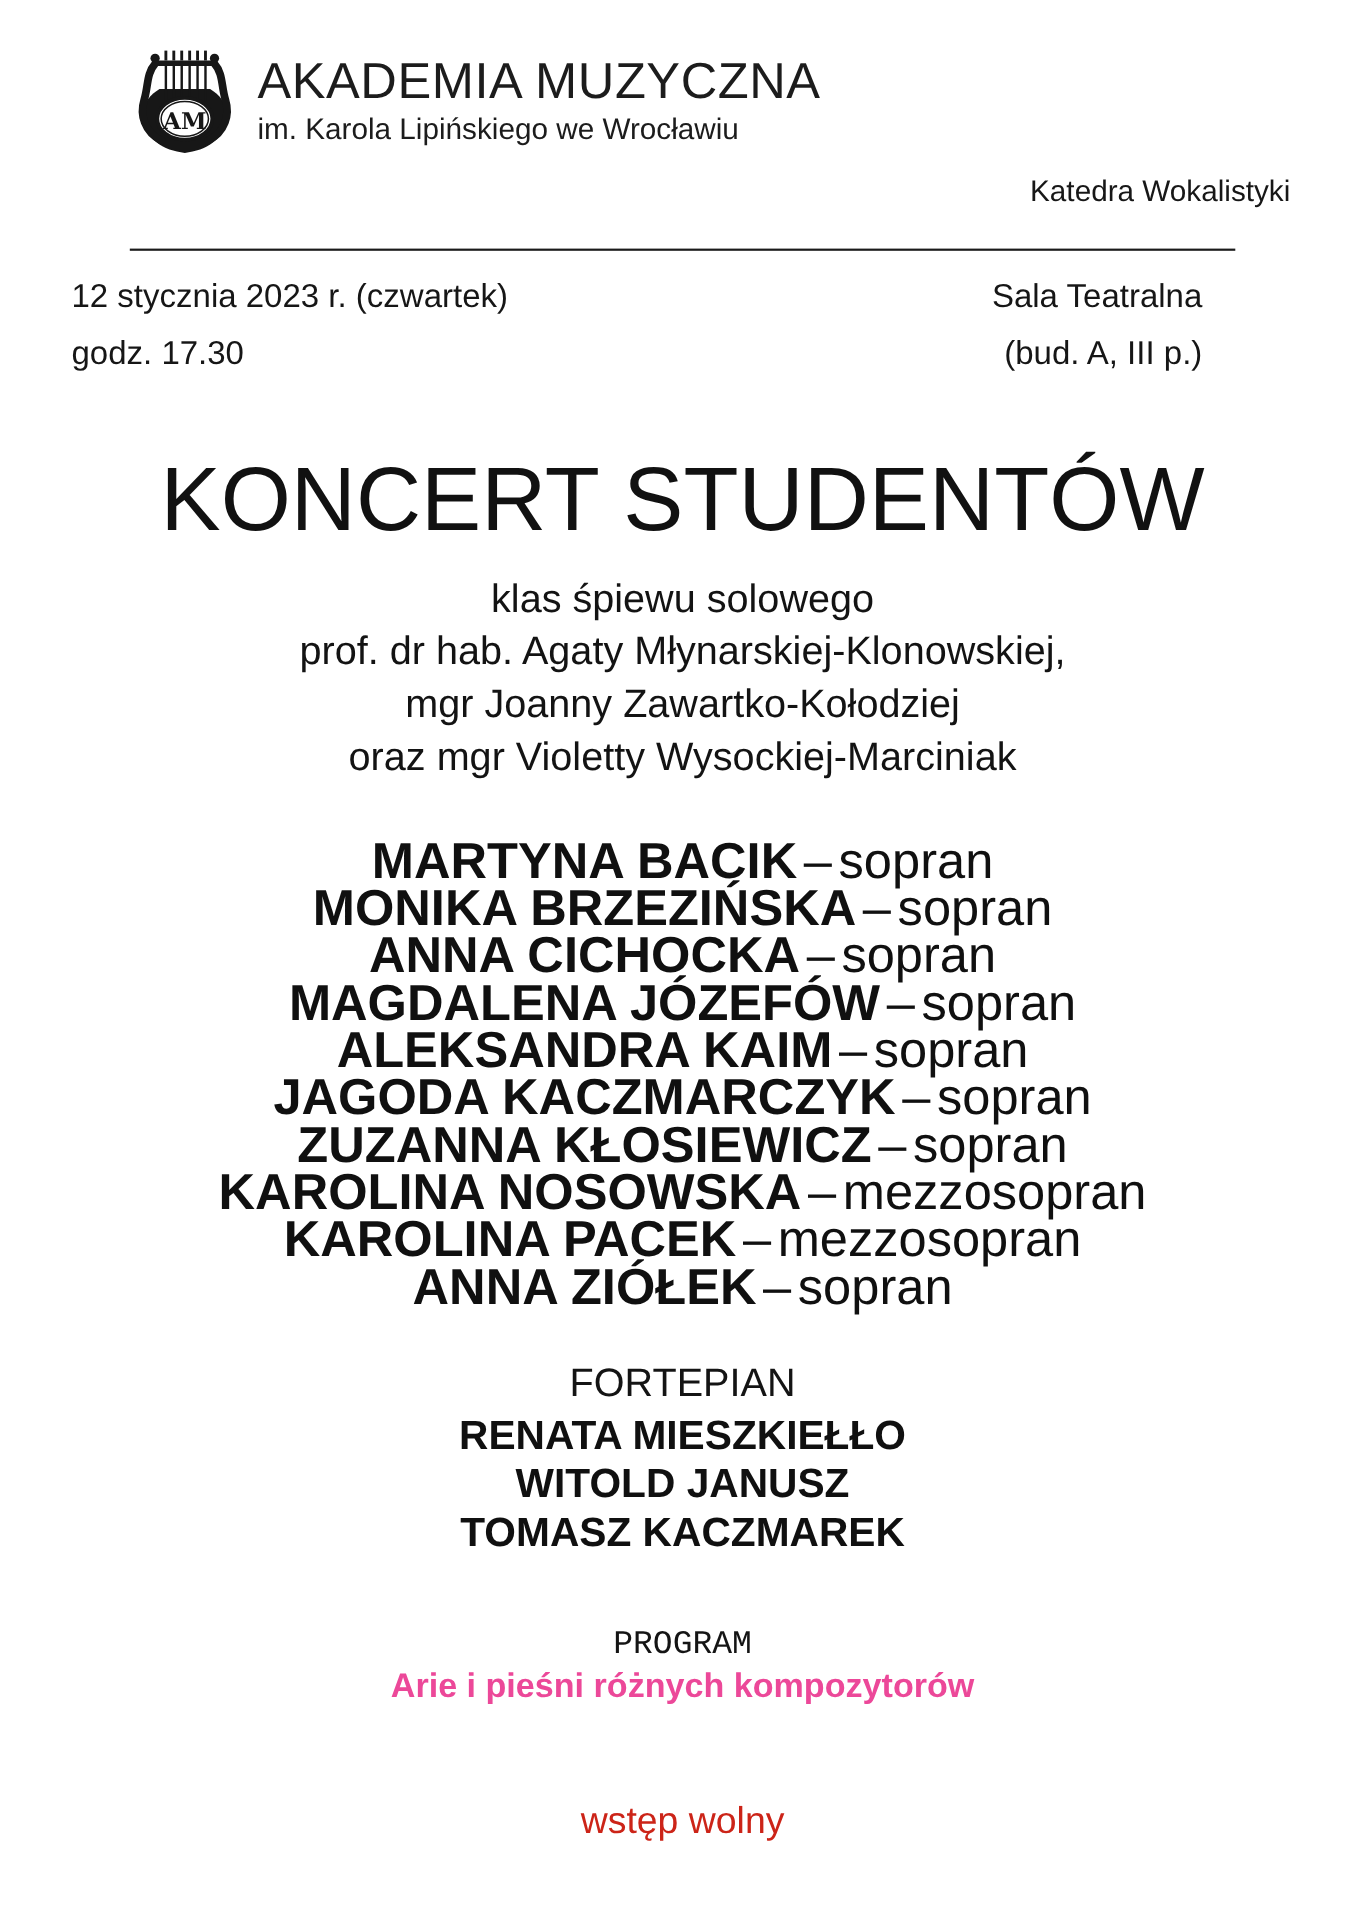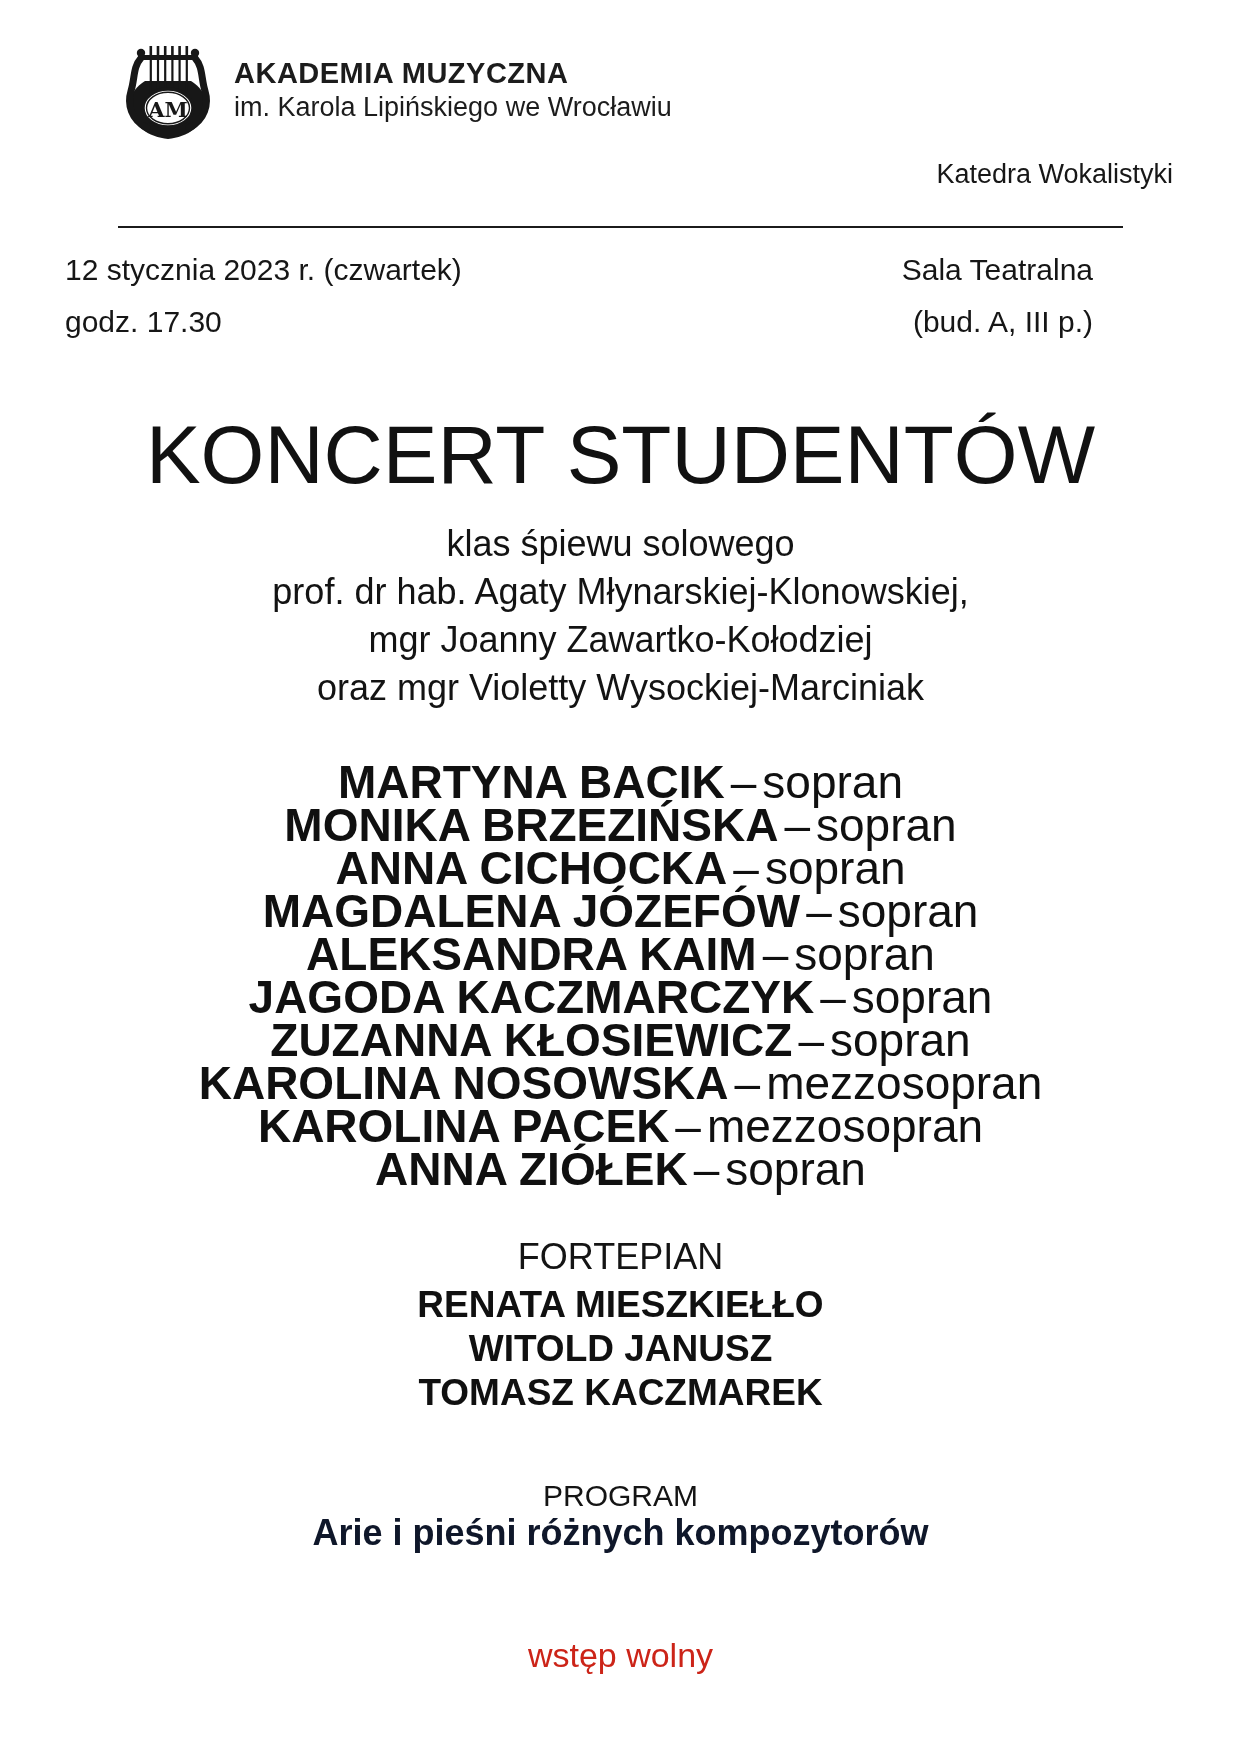--- a/index.html
+++ b/index.html
@@ -12,21 +12,21 @@
     color:#151515;
   }
   
   .logo-row{
     display:flex;align-items:center;
     margin:40px 0 0 118px;
     height:100px;
   }
   .logo-svg{width:100px;height:100px;flex:0 0 auto;}
   .org-text{margin-left:16px;line-height:1.15;}
-  .org-name{font-size:29px;letter-spacing:0.5px;color:#1c1c1c;font-weight:bold;}
+  .org-name{font-size:46px;letter-spacing:0.5px;color:#1c1c1c;}
   .org-subtitle{font-size:27px;color:#1c1c1c;margin-top:2px;}
 
   .department{
     margin-top:20px;
     padding-right:68px;
     text-align:right;
     font-size:27px;line-height:28px;color:#171717;
   }
 
   .divider{
@@ -77,26 +77,26 @@
   .pianists{
     margin-top:6px;
     text-align:center;
     font-size:37px;line-height:44px;
     font-weight:700;color:#101010;
   }
 
   .program-label{
     margin-top:63px;
     text-align:center;
-    font-size:30px;line-height:36px;color:#141414;
+    font-size:30px;line-height:36px;color:#141414;font-family:Liberation Mono, monospace;
   }
   .program-desc{
     margin-top:0px;
     text-align:center;
-    font-size:36px;line-height:38px;font-weight:700;color:#0f172a;
+    font-size:31px;line-height:38px;font-weight:700;color:#ec4899;
   }
 
   .admission{
     margin-top:83px;
     text-align:center;
     font-size:34px;line-height:40px;
   }
 </style>
 </head>
 <body>

